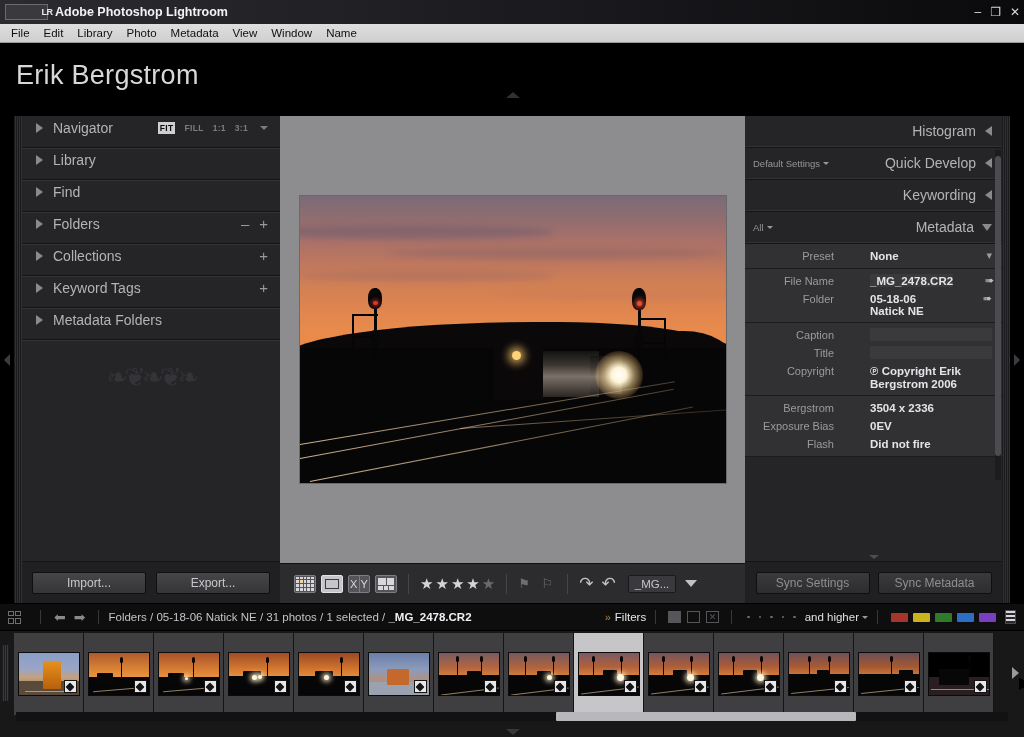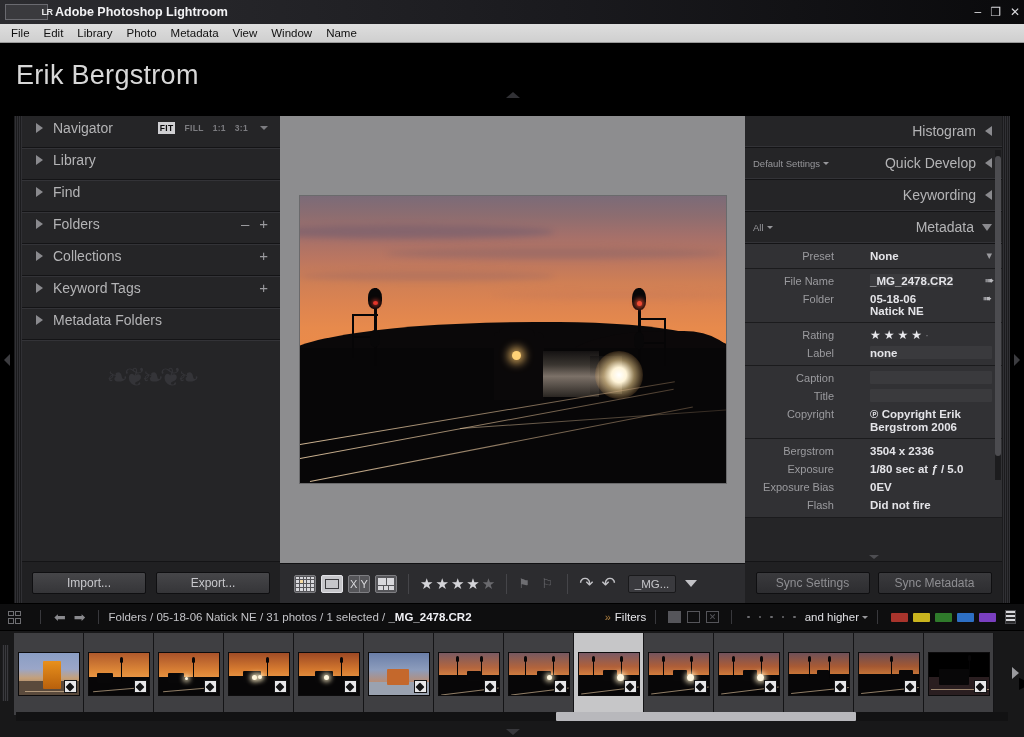--- a/index.html
+++ b/index.html
@@ -551,54 +551,40 @@
             <span class="meta-val field">_MG_2478.CR2</span>
             <span class="meta-arrow">➠</span>
           </div>
           <div class="meta-line">
             <span class="meta-lab">Folder</span>
             <span class="meta-val">05-18-06 Natick NE</span>
             <span class="meta-arrow">➠</span>
           </div>
         </div>
 
-        <div class="meta-block">
-          <div class="meta-line">
-            <span class="meta-lab">Rating</span>
-            <span class="meta-stars">★★★★<span class="meta-dot">·</span></span>
-          </div>
-          <div class="meta-line">
-            <span class="meta-lab">Label</span>
-            <span class="meta-val field">none</span>
-          </div>
-        </div>
 
         <div class="meta-block">
           <div class="meta-line">
             <span class="meta-lab">Caption</span>
             <span class="meta-val field"></span>
           </div>
           <div class="meta-line">
             <span class="meta-lab">Title</span>
             <span class="meta-val field"></span>
           </div>
           <div class="meta-line">
             <span class="meta-lab">Copyright</span>
             <span class="meta-val copy">℗ Copyright Erik Bergstrom 2006</span>
           </div>
         </div>
 
         <div class="meta-block">
           <div class="meta-line">
             <span class="meta-lab">Bergstrom</span>
             <span class="meta-val">3504 x 2336</span>
-          </div>
-          <div class="meta-line">
-            <span class="meta-lab">Exposure</span>
-            <span class="meta-val">1/80 sec at ƒ / 5.0</span>
           </div>
           <div class="meta-line">
             <span class="meta-lab">Exposure Bias</span>
             <span class="meta-val">0EV</span>
           </div>
           <div class="meta-line">
             <span class="meta-lab">Flash</span>
             <span class="meta-val">Did not fire</span>
           </div>
         </div>

